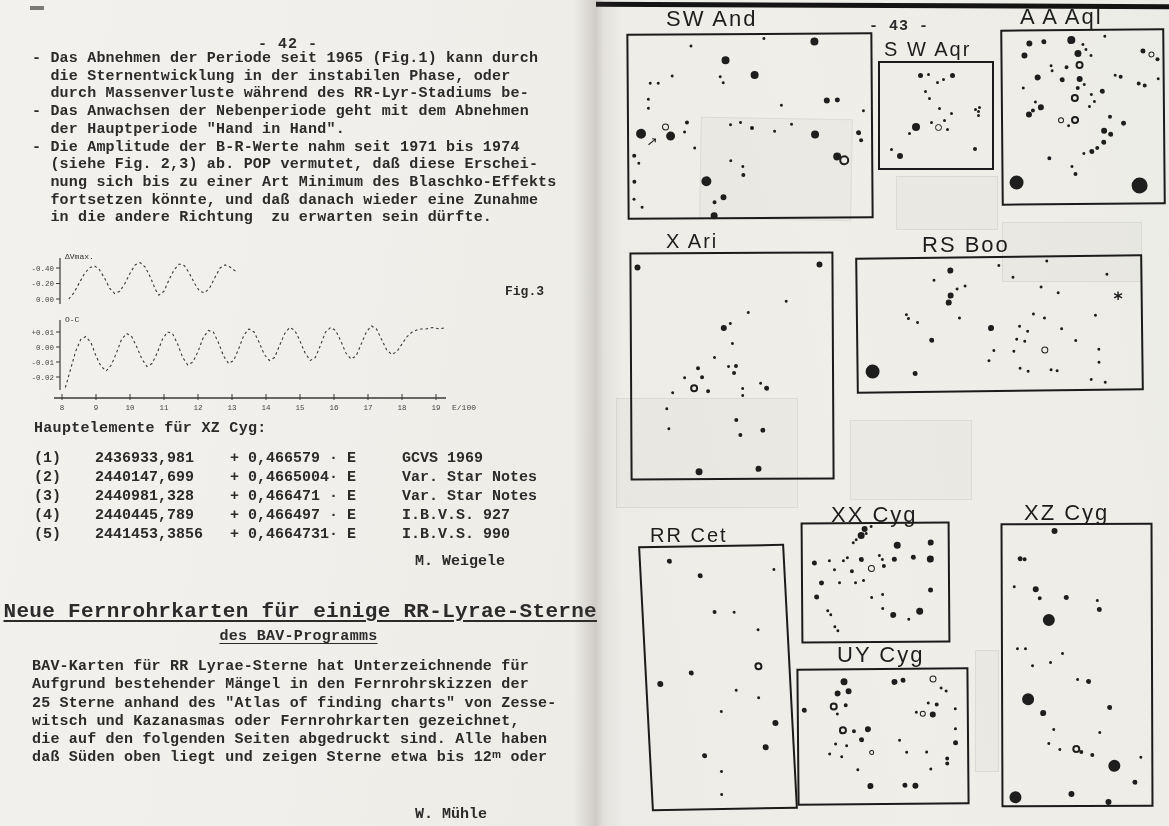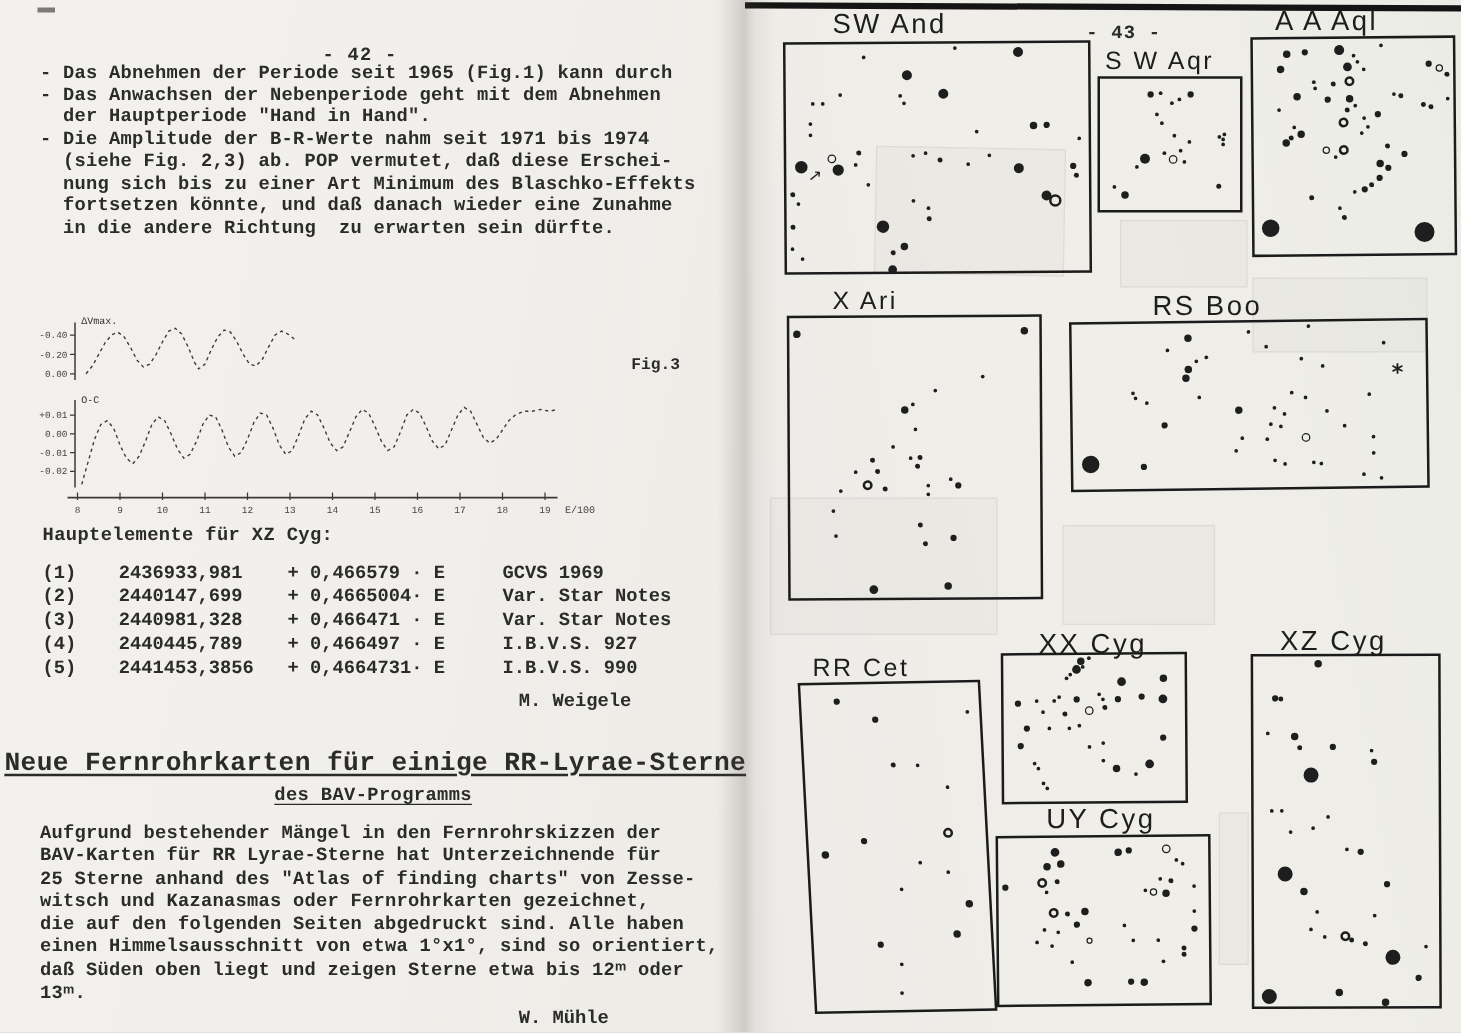--- a/index.html
+++ b/index.html
@@ -71,20 +71,22 @@
 </style>
 </head>
 <body>
 
 <div id="scan">
 
   <div class="page" id="page-left">
     <div class="abs mono" id="pageno42">- 42 -</div>
     <div class="abs mono" id="bullets">
         <div class="tline">- Das Abnehmen der Periode seit 1965 (Fig.1) kann durch</div>
+        <div class="tline">  die Sternentwicklung in der instabilen Phase, oder</div>
+        <div class="tline">  durch Massenverluste während des RR-Lyr-Stadiums be-</div>
         <div class="tline">- Das Anwachsen der Nebenperiode geht mit dem Abnehmen</div>
         <div class="tline">  der Hauptperiode "Hand in Hand".</div>
         <div class="tline">- Die Amplitude der B-R-Werte nahm seit 1971 bis 1974</div>
         <div class="tline">  (siehe Fig. 2,3) ab. POP vermutet, daß diese Erschei-</div>
         <div class="tline">  nung sich bis zu einer Art Minimum des Blaschko-Effekts</div>
         <div class="tline">  fortsetzen könnte, und daß danach wieder eine Zunahme</div>
         <div class="tline">  in die andere Richtung  zu erwarten sein dürfte.</div>
       </div>
 
     <svg id="figure-svg" width="560" height="170" viewBox="0 0 560 170">
@@ -144,28 +146,26 @@
         <div class="erow"><span class="c-num">(3)</span><span class="c-epoch">2440981,328</span><span class="c-term">+ 0,466471 · E</span><span class="c-src">Var. Star Notes</span></div>
         <div class="erow"><span class="c-num">(4)</span><span class="c-epoch">2440445,789</span><span class="c-term">+ 0,466497 · E</span><span class="c-src">I.B.V.S. 927</span></div>
         <div class="erow"><span class="c-num">(5)</span><span class="c-epoch">2441453,3856</span><span class="c-term">+ 0,4664731· E</span><span class="c-src">I.B.V.S. 990</span></div>
       </div>
     <div class="abs mono" id="sig1">M. Weigele</div>
 
     <div class="abs mono" id="sec1"><span>Neue Fernrohrkarten für einige RR-Lyrae-Sterne</span></div>
     <div class="abs mono" id="sec2"><span>des BAV-Programms</span></div>
 
     <div class="abs mono" id="paragraph">
+        <div class="tline">BAV-Karten für RR Lyrae-Sterne hat Unterzeichnende für</div>
         <div class="tline">Aufgrund bestehender Mängel in den Fernrohrskizzen der</div>
-        <div class="tline">BAV-Karten für RR Lyrae-Sterne hat Unterzeichnende für</div>
         <div class="tline">25 Sterne anhand des "Atlas of finding charts" von Zesse-</div>
         <div class="tline">witsch und Kazanasmas oder Fernrohrkarten gezeichnet,</div>
         <div class="tline">die auf den folgenden Seiten abgedruckt sind. Alle haben</div>
-        <div class="tline">einen Himmelsausschnitt von etwa 1°x1°, sind so orientiert,</div>
         <div class="tline">daß Süden oben liegt und zeigen Sterne etwa bis 12ᵐ oder</div>
-        <div class="tline">13ᵐ.</div>
       </div>
     <div class="abs mono" id="sig2">W. Mühle</div>
     <div class="artifact" id="tlmark"></div>
   </div>
 
   <div class="page" id="page-right"></div>
 
   <div class="artifact" id="topline"></div>
   <div class="ghost" id="g1"></div>
   <div class="ghost" id="g2"></div>

